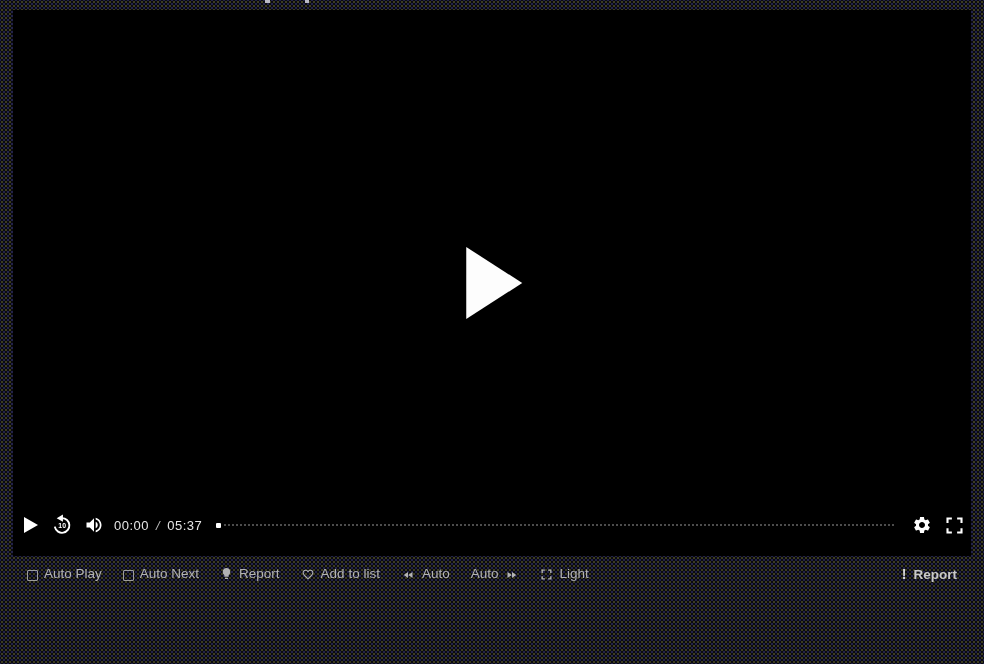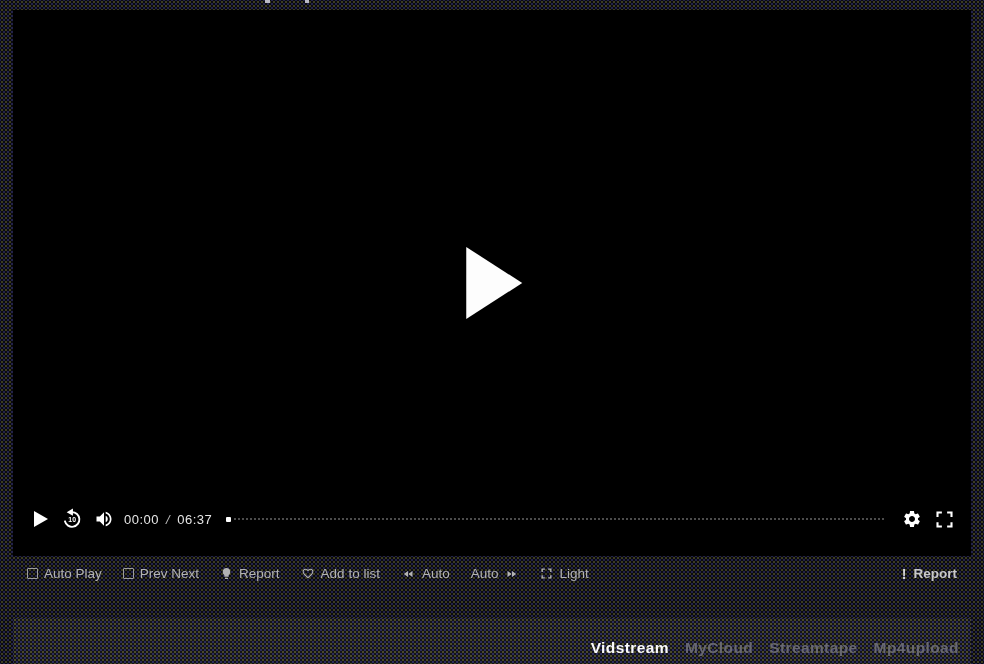--- a/index.html
+++ b/index.html
@@ -27,22 +27,22 @@
   }
   .big-play {
     position:absolute; left:50%; top:50%;
     transform:translate(-46%,-50%);
     width:0; height:0; cursor:pointer;
     border-top:36px solid transparent;
     border-bottom:36px solid transparent;
     border-left:56px solid #fdfdfd;
   }
   .controlbar {
-    position:absolute; left:0; right:0; bottom:16px; height:42px;
-    display:flex; align-items:center; padding:0 11px;
+    position:absolute; left:0; right:0; bottom:10px; height:42px;
+    display:flex; align-items:center; padding:0 1px;
   }
   .ctl-btn {
     background:none; border:none; color:#fff; cursor:pointer;
     display:flex; align-items:center; justify-content:center;
     width:32px; height:32px; flex:0 0 auto; padding:0;
   }
   .ctl-btn svg { display:block; }
   .time {
     color:#e6e6e6; font-size:13px; letter-spacing:0.5px;
     display:flex; gap:7px; align-items:center; margin:0 6px 0 4px;
@@ -55,21 +55,21 @@
   }
   .playhead { width:5px; height:5px; background:#fff; border-radius:1px; flex:0 0 auto; }
   .track { flex:1 1 auto; height:0; border-top:2px dotted #4c4c4c; margin-left:3px; }
 
   
   .toolbar {
     height:35px; display:flex; align-items:center; padding:0 14px;
     color:#b3b3b3; font-size:13.5px;
   }
   .tb-item {
-    display:flex; align-items:center; gap:6px; cursor:pointer;
+    display:flex; align-items:flex-end; gap:6px; cursor:pointer;
     margin-right:21px; color:#b3b3b3; background:none; border:none;
     font-family:inherit; font-size:13.5px; white-space:nowrap; padding:0;
   }
   .tb-item svg { display:block; }
   .checkbox {
     width:11px; height:11px; border:1.5px solid #9c9c9c; border-radius:1px;
     display:inline-block;
   }
   .tb-spacer { flex:1 1 auto; }
   .report { margin-right:0; color:#c9c9c9; font-weight:600; }
@@ -130,21 +130,21 @@
             <path d="M3 9v6h4l5 5V4L7 9H3z"></path>
             <path d="M16.5 12c0-1.77-1-3.29-2.5-4.03v8.05c1.5-.73 2.5-2.25 2.5-4.02z"></path>
             <path d="M14 3.23v2.06c2.89.86 5 3.54 5 6.71s-2.11 5.85-5 6.71v2.06c4.01-.91 7-4.49 7-8.77s-2.99-7.86-7-8.77z"></path>
           </svg>
         </span>
       </button>
 
       <div class="time">
         <span>00:00</span>
         <span class="sep">/</span>
-        <span>06:37</span>
+        <span>05:37</span>
       </div>
 
       <div class="progress">
         <span class="playhead"></span>
         <span class="track"></span>
       </div>
 
       <button class="ctl-btn">
         <span>
           <svg width="20" height="20" viewBox="0 0 24 24" fill="#fff">
@@ -167,21 +167,21 @@
   </div>
 
   <div class="toolbar">
     <button class="tb-item">
       <span class="checkbox"></span>
       <span>Auto Play</span>
     </button>
 
     <button class="tb-item">
       <span class="checkbox"></span>
-      <span>Prev Next</span>
+      <span>Auto Next</span>
     </button>
 
     <button class="tb-item">
       <span>
         <svg width="13" height="15" viewBox="0 0 24 24" fill="#b3b3b3">
           <path d="M9 21c0 .55.45 1 1 1h4c.55 0 1-.45 1-1v-1H9v1zm3-19C8.14 2 5 5.14 5 9c0 2.38 1.19 4.47 3 5.74V17c0 .55.45 1 1 1h6c.55 0 1-.45 1-1v-2.26c1.81-1.27 3-3.36 3-5.74 0-3.86-3.14-7-7-7z"></path>
         </svg>
       </span>
       <span>Report</span>
     </button>
@@ -226,20 +226,14 @@
     </button>
 
     <span class="tb-spacer"></span>
 
     <button class="tb-item report">
       <span class="bang">!</span>
       <span>Report</span>
     </button>
   </div>
 
-  <div class="server-panel">
-    <button class="server active">Vidstream</button>
-    <button class="server">MyCloud</button>
-    <button class="server">Streamtape</button>
-    <button class="server">Mp4upload</button>
-  </div>
 
 </div>
 
 </body></html>

